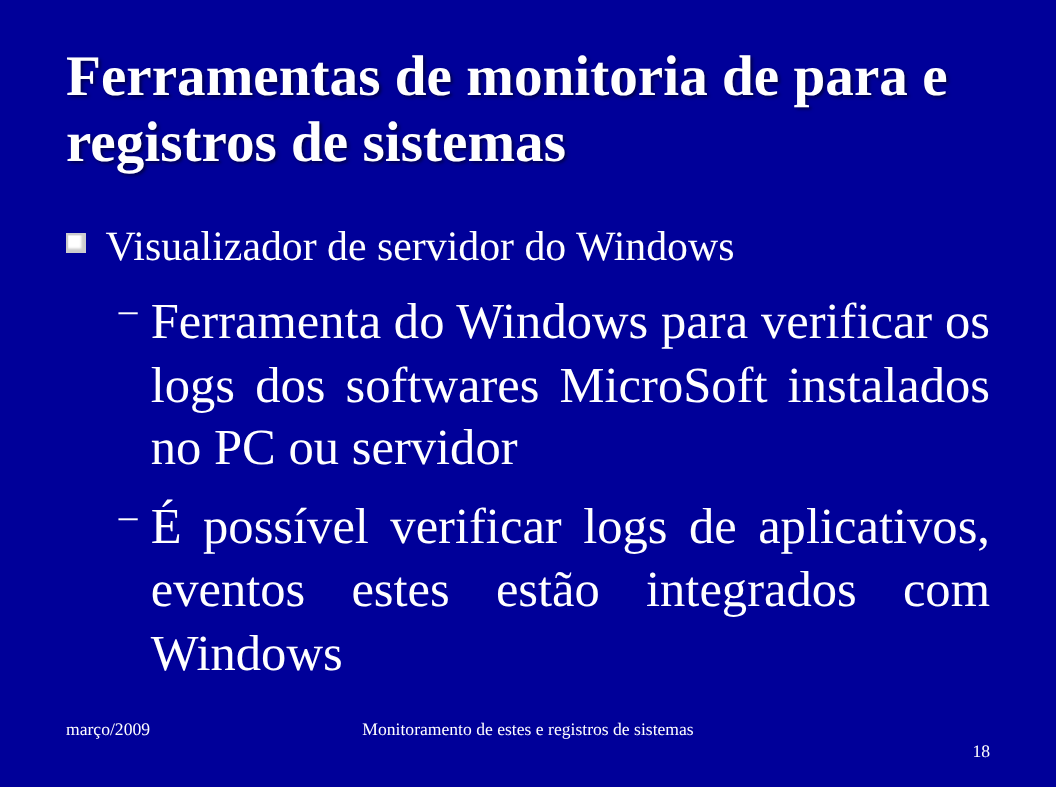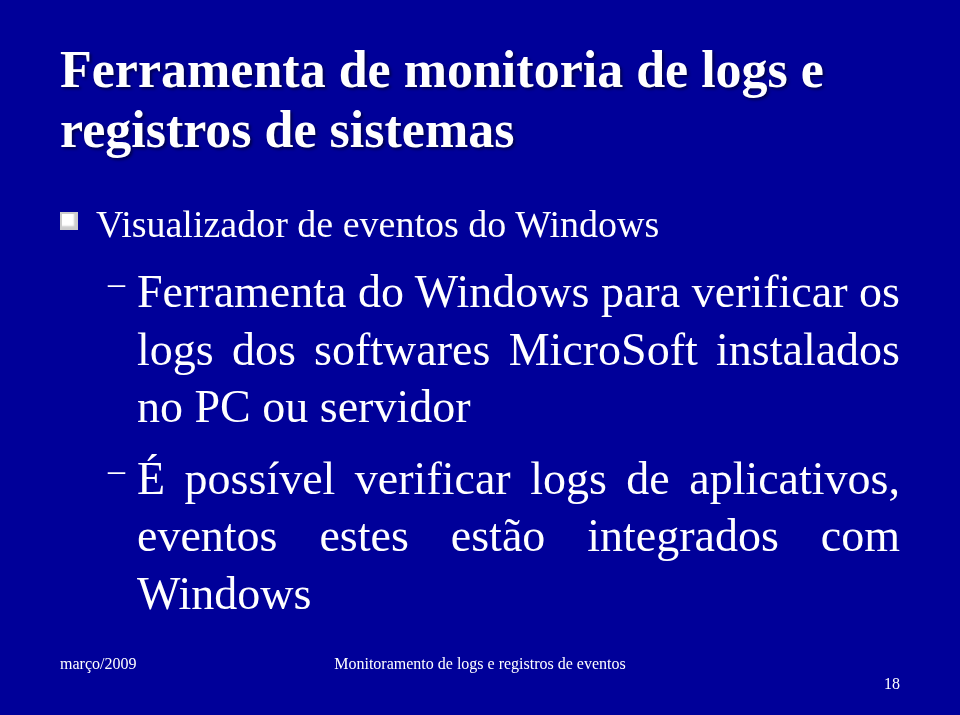--- a/index.html
+++ b/index.html
@@ -99,39 +99,39 @@
     
     .footer-right {
       margin-left: auto;
       margin-top: 40px;
     }
   </style>
 </head>
 <body>
 
 <div class="slide">
-  <h1 class="title">Ferramenta de monitoria de logs e registros de sistemas</h1>
+  <h1 class="title">Ferramentas de monitoria de para e registros de sistemas</h1>
 
   <div class="content">
     <div class="bullet-level-1">
       <div class="bullet-square"></div>
-      <div class="bullet-level-1-text">Visualizador de eventos do Windows</div>
+      <div class="bullet-level-1-text">Visualizador de servidor do Windows</div>
     </div>
 
     <div class="bullet-level-2">
       <div class="bullet-dash">–</div>
       <div class="bullet-level-2-text">Ferramenta do Windows para verificar os logs dos softwares MicroSoft instalados no PC ou servidor</div>
     </div>
 
     <div class="bullet-level-2">
       <div class="bullet-dash">–</div>
       <div class="bullet-level-2-text">É possível verificar logs de aplicativos, eventos estes estão integrados com Windows</div>
     </div>
   </div>
 
   <div class="footer">
     <span>março/2009</span>
     <span class="footer-center">
-      <span>Monitoramento de logs e registros de eventos</span>
+      <span>Monitoramento de estes e registros de sistemas</span>
     </span>
     <span class="footer-right">18</span>
   </div>
 </div>
 
 </body></html>

